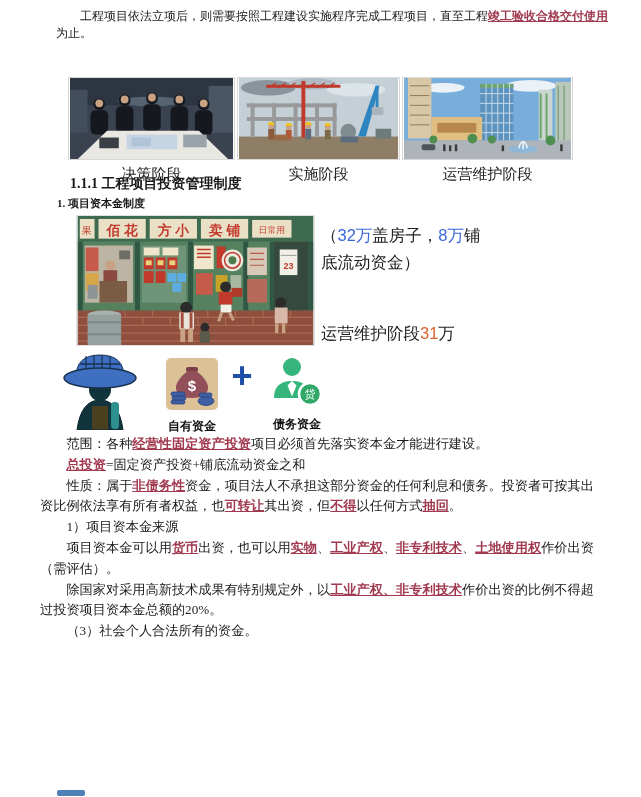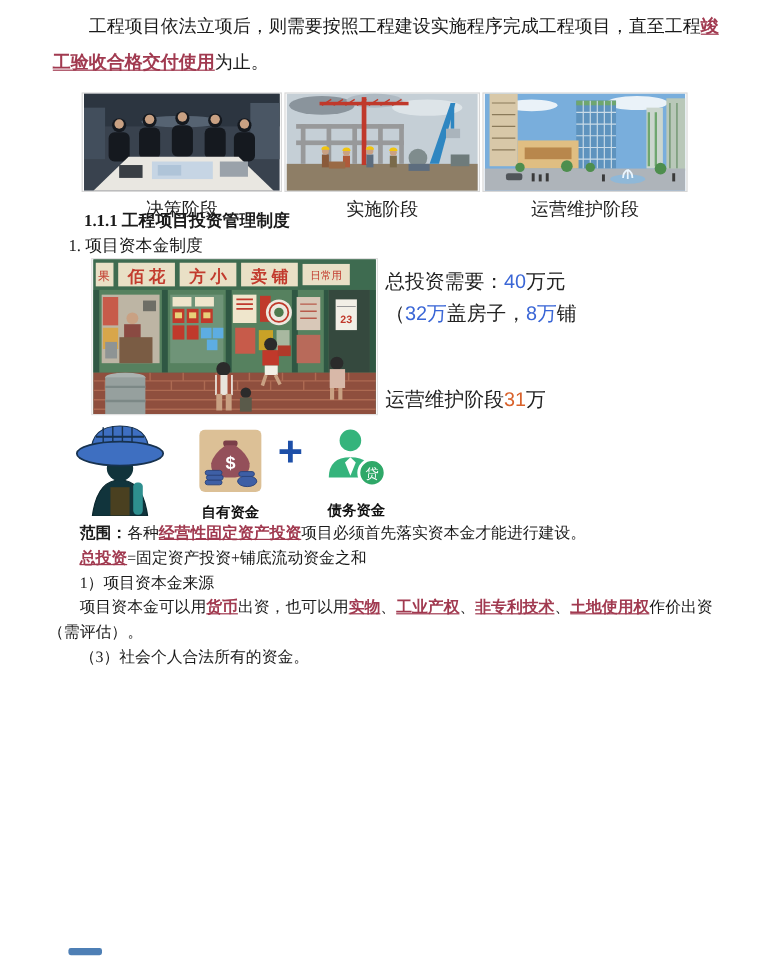--- a/index.html
+++ b/index.html
@@ -7,32 +7,32 @@
     --num-blue:#3A66D6;
     --num-orange:#D9622B;
     --plus-blue:#1D4FA8;
     --fund-green:#35B47C;
   }
   *{margin:0;padding:0;box-sizing:border-box;}
   html,body{background:#ffffff;}
   body{width:641px;height:797px;position:relative;overflow:hidden;
        font-family:"Liberation Serif","DejaVu Serif",serif;color:#1a1a1a;}
 
-  .para1{position:absolute;left:44px;top:8px;width:563px;
-         font-size:15px;line-height:30px;text-indent:2em;}
+  .para1{position:absolute;left:56px;top:8px;width:563px;
+         font-size:12px;line-height:17px;text-indent:2em;}
   .hl{color:var(--accent-red);font-weight:bold;text-decoration:underline;}
 
   .stages{position:absolute;left:68px;top:77px;display:flex;gap:2px;}
   .stage{display:flex;flex-direction:column;align-items:center;}
   .stage svg{display:block;border:1px solid #d8d8d8;}
   .stage figcaption{margin-top:5px;font-family:"Liberation Sans","DejaVu Sans",sans-serif;
          font-size:15px;color:#222;}
 
   .heading1{position:absolute;left:70px;top:175px;font-size:14px;font-weight:bold;}
-  .heading2{position:absolute;left:57px;top:196px;font-size:14px;font-weight:normal;}
+  .heading2{position:absolute;left:57px;top:196px;font-size:11px;font-weight:bold;}
 
   .shop-figure{position:absolute;left:76px;top:215px;}
   .shop-figure svg{display:block;border:1px solid #e0e0e0;}
 
   .invest{position:absolute;left:321px;top:222px;width:300px;
           font-family:"Liberation Sans","DejaVu Sans",sans-serif;
           font-size:16.5px;line-height:27px;color:#222;}
   .invest .cash-line{margin-top:44px;}
   .n-blue{color:var(--num-blue);}
   .n-orange{color:var(--num-orange);}
@@ -45,21 +45,21 @@
   .debtfund-wrap{position:absolute;left:252px;top:356px;width:90px;text-align:center;}
   .fund-label{margin-top:4px;font-family:"Liberation Sans","DejaVu Sans",sans-serif;
               font-size:12px;font-weight:600;color:#111;}
 
   .body-text{position:absolute;left:40px;top:434px;width:563px;
              font-size:13.2px;line-height:20.8px;}
   .body-text p{text-indent:2em;}
 
   .bottom-sliver{position:absolute;left:57px;top:790px;width:28px;height:6px;
                  background:#4E7FB5;border-radius:2px;}
-  b.lbl{font-weight:bold;}
+  b.lbl{font-weight:normal;}
 </style>
 </head>
 <body>
 
 <p class="para1"><span>工程项目依法立项后，则需要按照工程建设实施程序完成工程项目，直至工程</span><span class="hl">竣工验收合格交付使用</span><span>为止。</span></p>
 
 <div class="stages">
   <figure class="stage">
     <svg width="167" height="83" viewBox="0 0 167 83">
       <rect width="167" height="83" fill="#39424E"></rect>
@@ -275,22 +275,22 @@
       <circle cx="206" cy="88" r="5.5" fill="#2B2B2B"></circle>
       <rect x="200" y="93" width="13" height="16" fill="#D8B8A8"></rect>
       <path d="M202 109 v10 M209 109 v10" stroke="#C9A183" stroke-width="3.5"></path>
       <circle cx="129" cy="113" r="4.5" fill="#2B2B2B"></circle>
       <rect x="124" y="117" width="10" height="12" fill="#5A5A4A"></rect>
     </g>
   </svg>
 </figure>
 
 <div class="invest">
-  <div><span>总投资需要：</span><span class="n-blue">40</span><span>万元</span></div>
   <div><span>（</span><span class="n-blue">32万</span><span>盖房子，</span><span class="n-blue">8万</span><span>铺</span></div>
+  <div>底流动资金）</div>
   <div class="cash-line"><span>运营维护阶段</span><span class="n-orange">31</span><span>万</span></div>
 </div>
 
 <div class="farmer-wrap">
   <svg width="76" height="80" viewBox="0 0 76 80">
     <path d="M15 80 Q19 50 38 50 Q57 50 61 80 Z" fill="#11343C"></path>
     <rect x="30" y="56" width="16" height="24" fill="#4A4020"></rect>
     <path d="M15 80 Q19 50 38 50 Q57 50 61 80 Z" fill="none" stroke="#0A262C" stroke-width="1"></path>
     <rect x="49" y="52" width="8" height="27" rx="3.5" fill="#2E8F8F"></rect>
     <circle cx="38" cy="40" r="11" fill="#11333B"></circle>
@@ -327,19 +327,21 @@
     <path d="M21 25 l4.5 4.5 -4.5 11 -4.5 -11 Z" fill="#FFFFFF"></path>
     <circle cx="39" cy="38" r="11" fill="#2FA868" stroke="#FFFFFF" stroke-width="2.5"></circle>
     <text x="39" y="42" font-size="11" fill="#FFFFFF" text-anchor="middle" font-family="sans-serif">贷</text>
   </svg>
   <div class="fund-label">债务资金</div>
 </div>
 
 <div class="body-text">
   <p><b class="lbl">范围：</b><span>各种</span><span class="hl">经营性固定资产投资</span><span>项目必须首先落实资本金才能进行建设。</span></p>
   <p><span class="hl">总投资</span><span>=固定资产投资+铺底流动资金之和</span></p>
+  <p><b class="lbl">性质：</b><span>属于</span><span class="hl">非债务性</span><span>资金，项目法人不承担这部分资金的任何利息和债务。投资者可按其出资比例依法享有所有者权益，也</span><span class="hl">可转让</span><span>其出资，但</span><span class="hl">不得</span><span>以任何方式</span><span class="hl">抽回</span><span>。</span></p>
   <p>1）项目资本金来源</p>
   <p><span>项目资本金可以用</span><span class="hl">货币</span><span>出资，也可以用</span><span class="hl">实物</span><span>、</span><span class="hl">工业产权</span><span>、</span><span class="hl">非专利技术</span><span>、</span><span class="hl">土地使用权</span><span>作价出资（需评估）。</span></p>
+  <p><span>除国家对采用高新技术成果有特别规定外，以</span><span class="hl">工业产权、非专利技术</span><span>作价出资的比例不得超过投资项目资本金总额的20%。</span></p>
   <p>（3）社会个人合法所有的资金。</p>
 
 </div>
 
 <div class="bottom-sliver"></div>
 
 </body></html>

